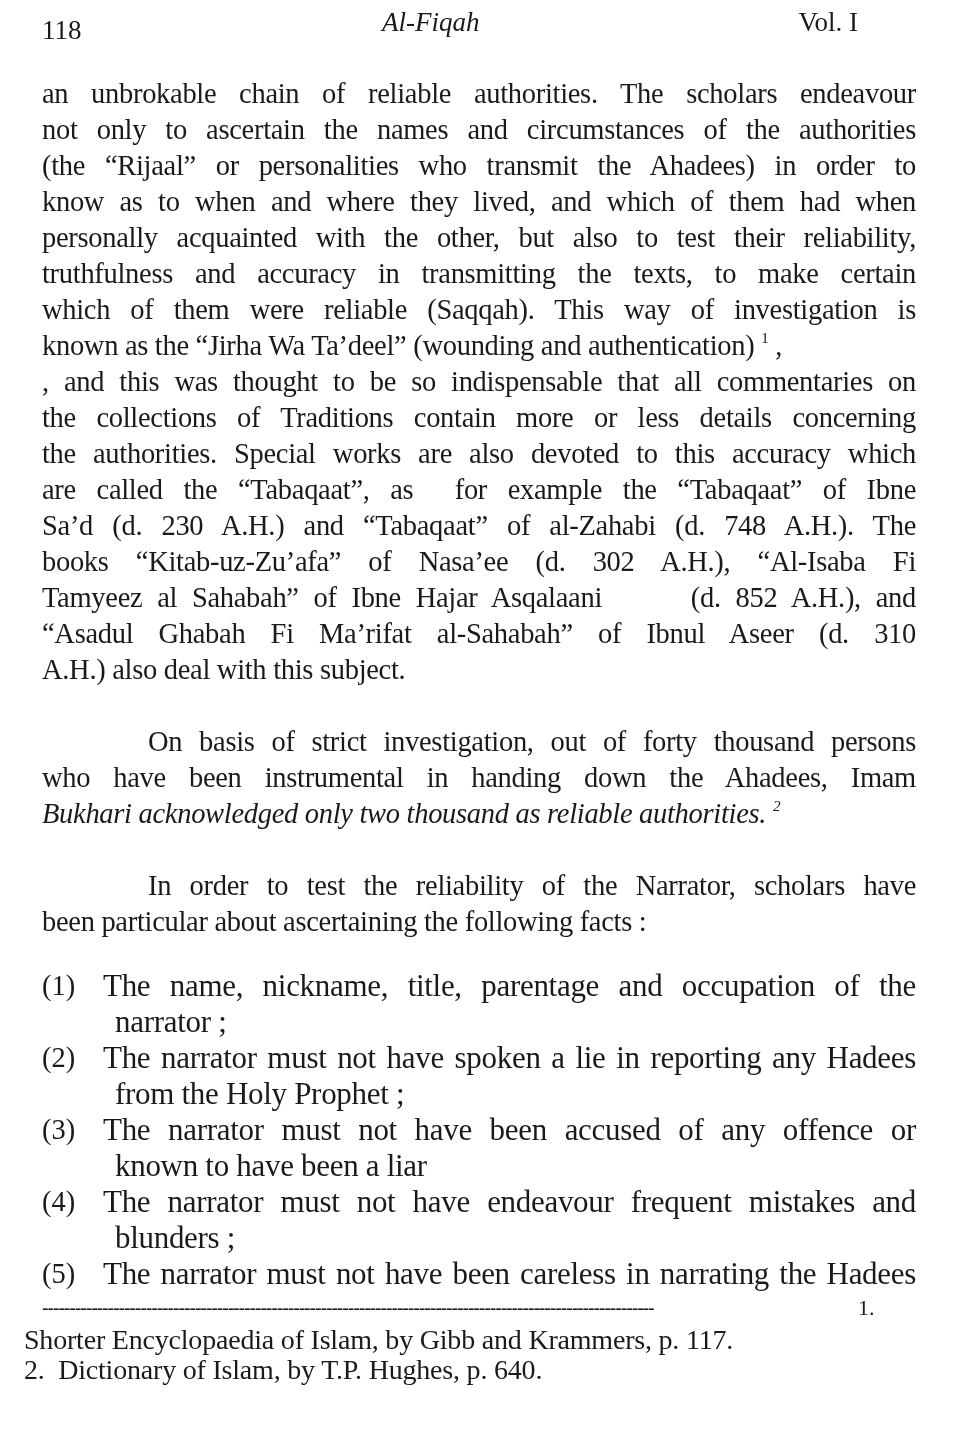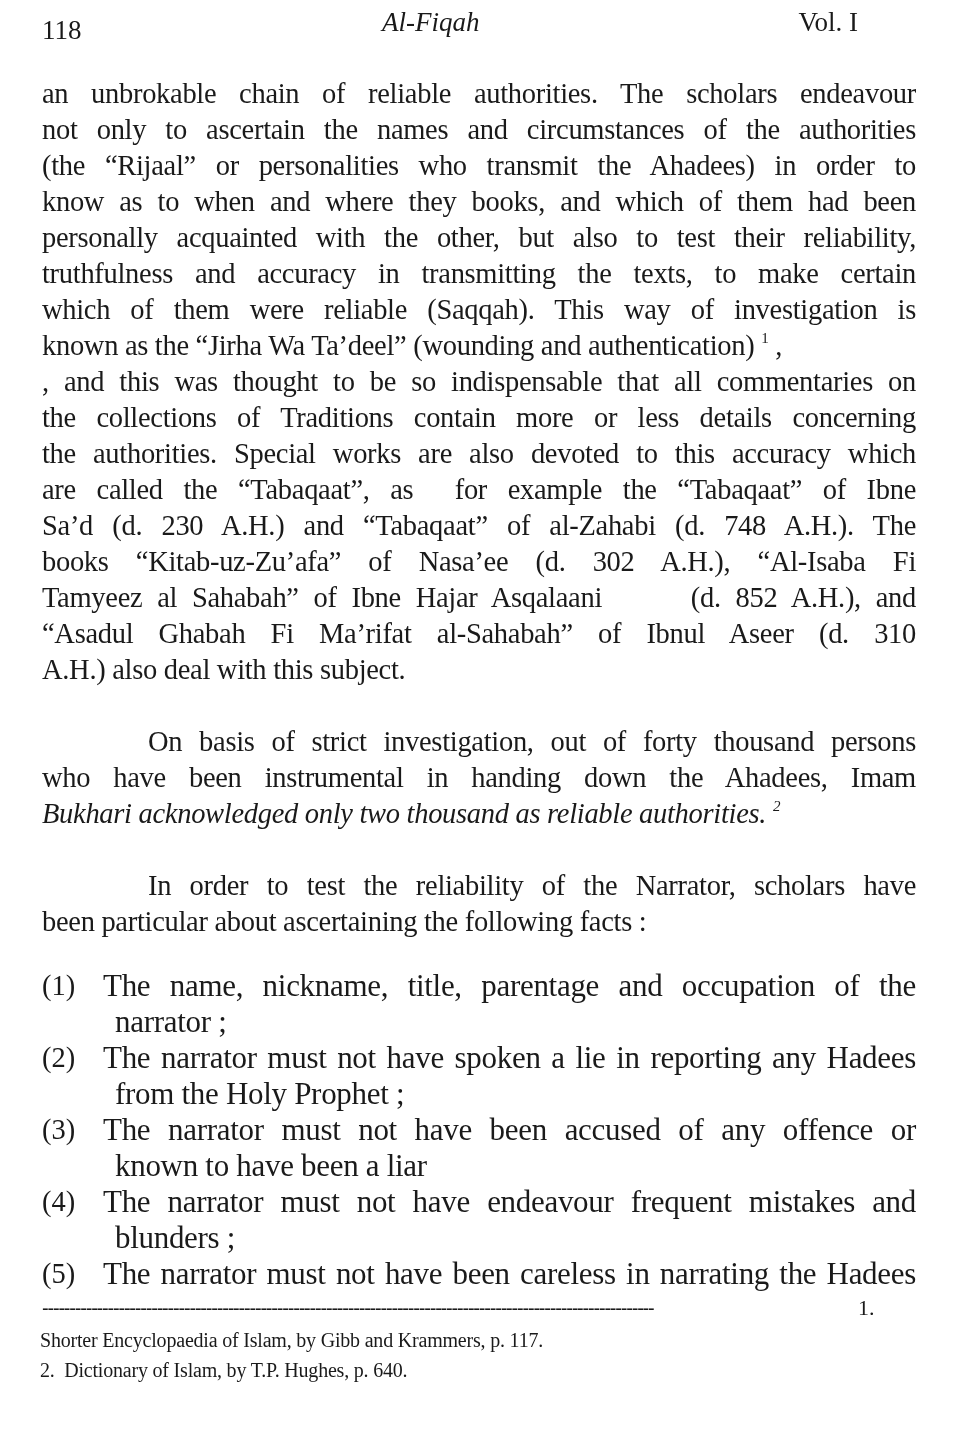--- a/index.html
+++ b/index.html
@@ -82,43 +82,43 @@
     }
     .footnote-rule-mark {
       position: absolute;
       left: 858px;
       top: 1296px;
       font-size: 22px;
       line-height: 24px;
     }
     .footnote {
       position: absolute;
-      left: 40px;
-      font-size: 20px;
+      left: 24px;
+      font-size: 28px;
       line-height: 28px;
       white-space: nowrap;
       letter-spacing: -0.2px;
     }
   </style>
 </head>
 <body>
 
 <div class="page">
 
   <div class="header">
     <span class="page-num">118</span>
     <span class="book-title">Al-Fiqah</span>
     <span class="volume">Vol. I</span>
   </div>
 
   <div>
     <div class="line" style="top:76px">an unbrokable chain of reliable authorities. The scholars endeavour</div>
     <div class="line" style="top:112px">not only to ascertain the names and circumstances of the authorities</div>
     <div class="line" style="top:148px">(the “Rijaal” or personalities who transmit the Ahadees) in order to</div>
-    <div class="line" style="top:184px">know as to when and where they books, and which of them had been</div>
+    <div class="line" style="top:184px">know as to when and where they lived, and which of them had when</div>
     <div class="line" style="top:220px">personally acquainted with the other, but also to test their reliability,</div>
     <div class="line" style="top:256px">truthfulness and accuracy in transmitting the texts, to make certain</div>
     <div class="line" style="top:292px">which of them were reliable (Saqqah). This way of investigation is</div>
     <div class="line" style="top:328px; text-align-last:auto; width:auto;"><span>known as the “Jirha Wa Ta’deel” (wounding and authentication)</span>&nbsp;<sup>1</sup>&nbsp;<span>,</span></div>
     <div class="line" style="top:364px">, and this was thought to be so indispensable that all commentaries on</div>
     <div class="line" style="top:400px">the collections of Traditions contain more or less details concerning</div>
     <div class="line" style="top:436px">the authorities. Special works are also devoted to this accuracy which</div>
     <div class="line" style="top:472px; white-space:pre;">are called the “Tabaqaat”, as  for example the “Tabaqaat” of Ibne</div>
     <div class="line" style="top:508px">Sa’d (d. 230 A.H.) and “Tabaqaat” of al-Zahabi (d. 748 A.H.). The</div>
     <div class="line" style="top:544px">books “Kitab-uz-Zu’afa” of Nasa’ee (d. 302 A.H.), “Al-Isaba Fi</div>

